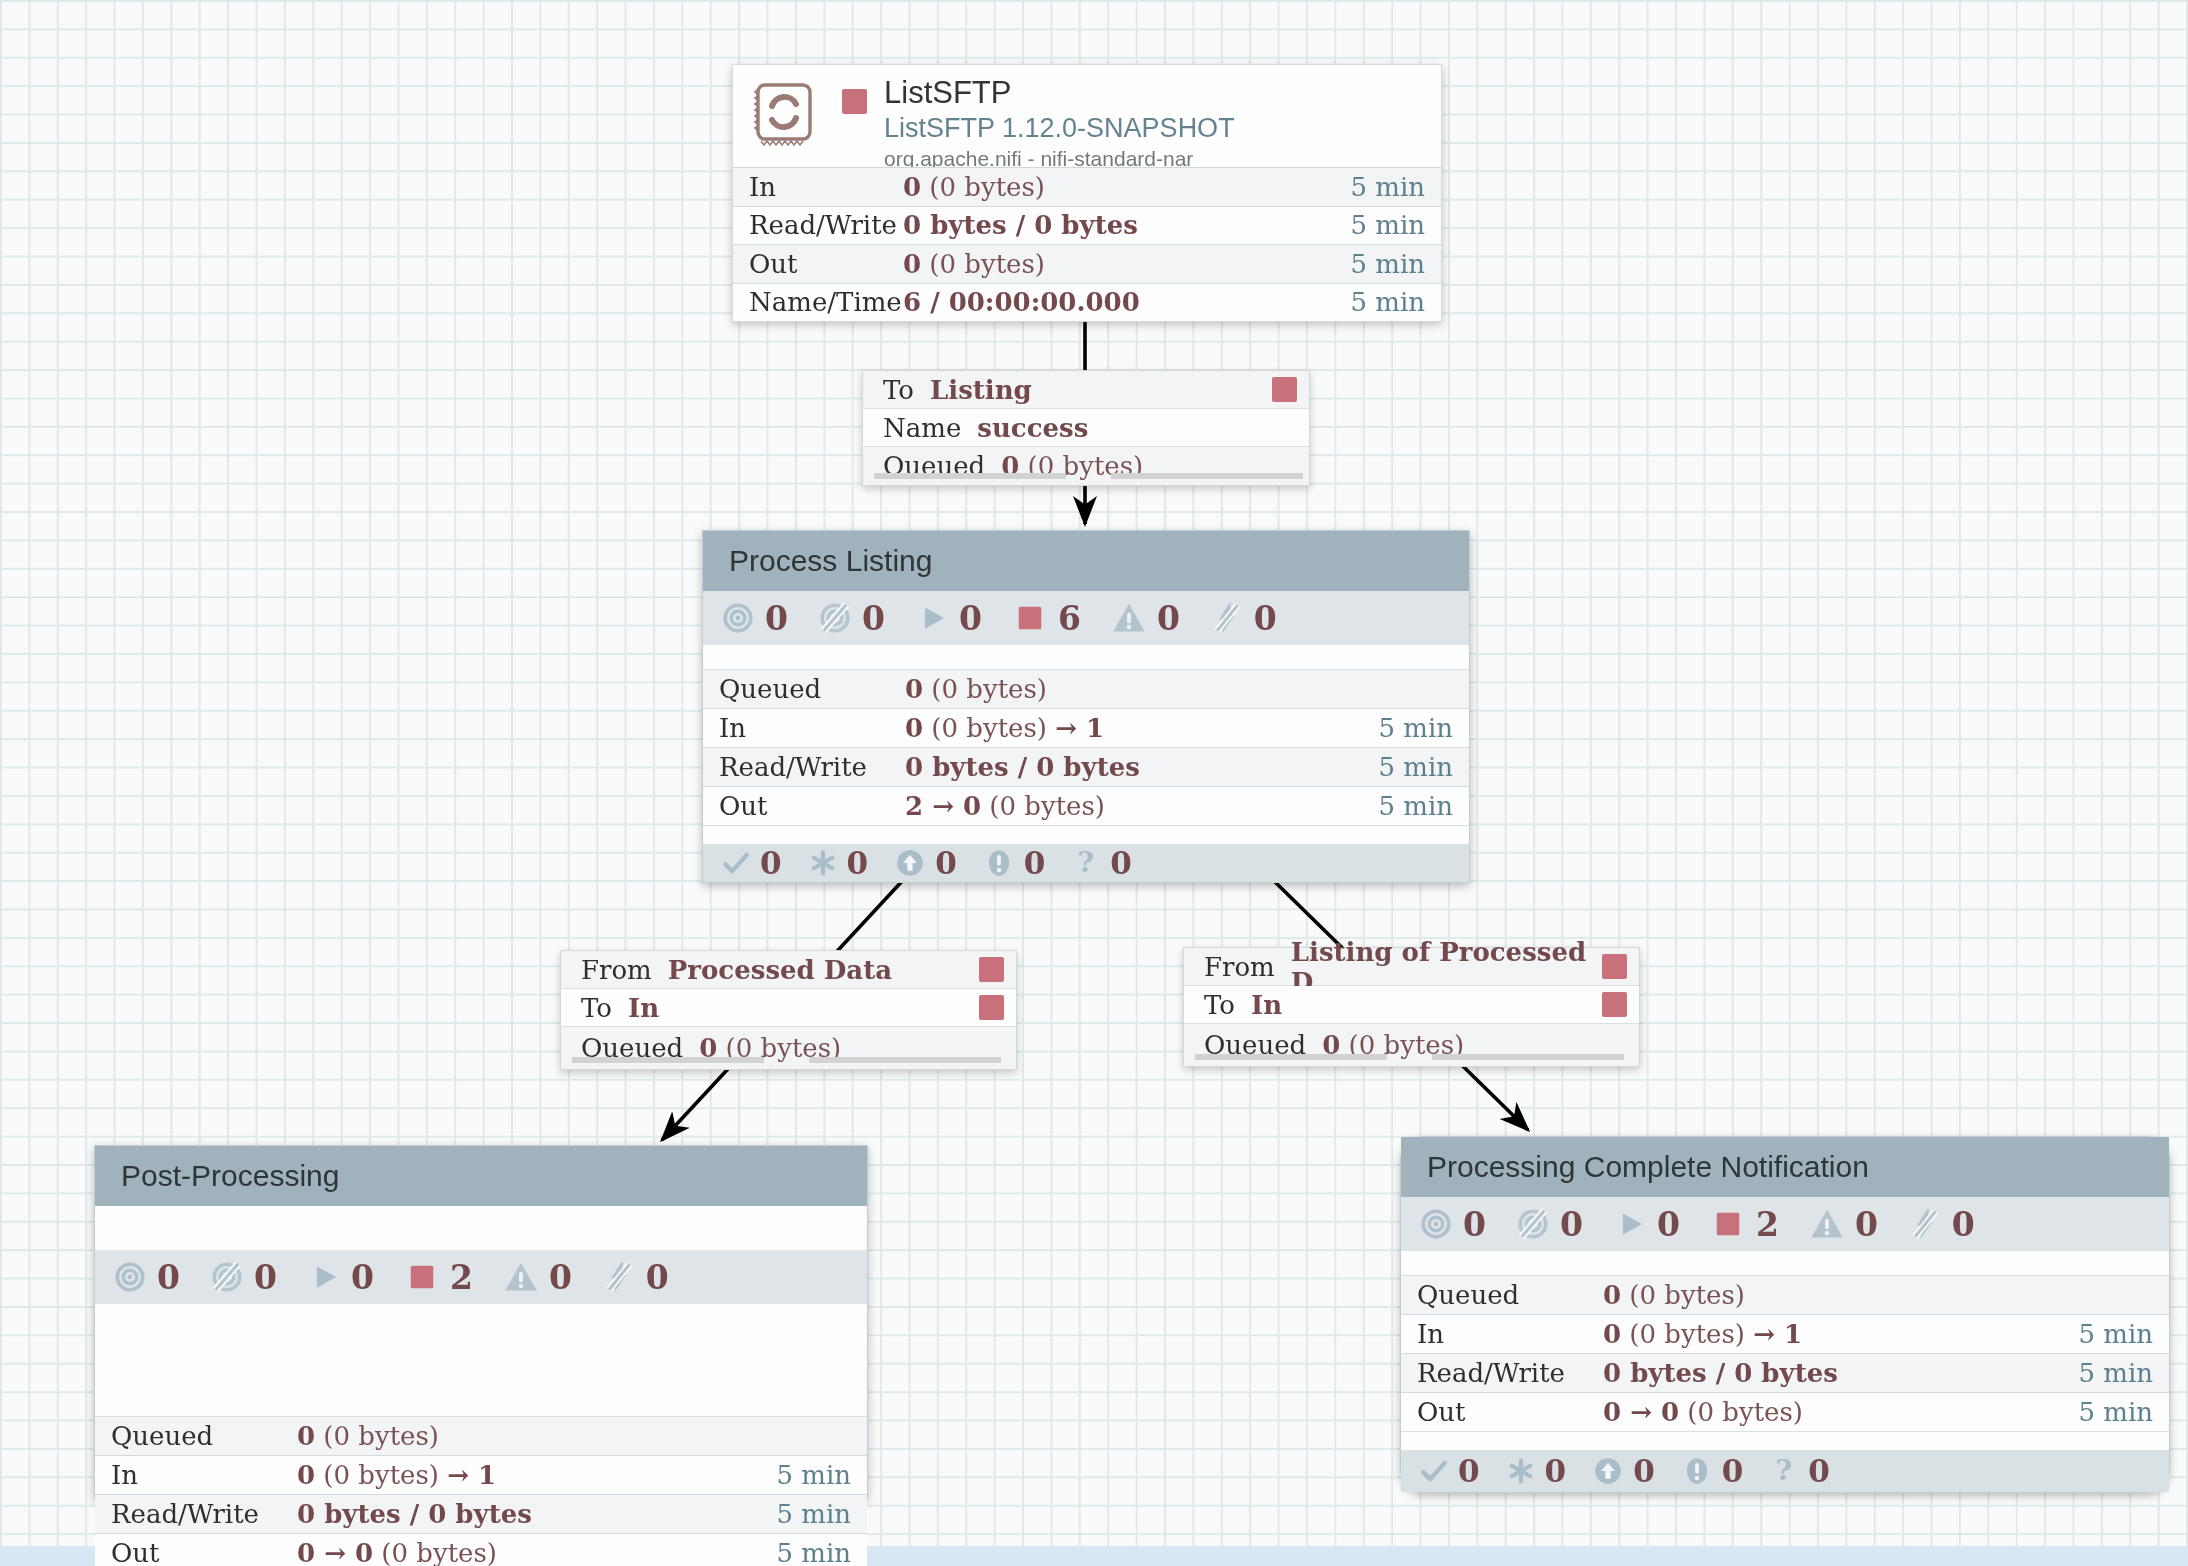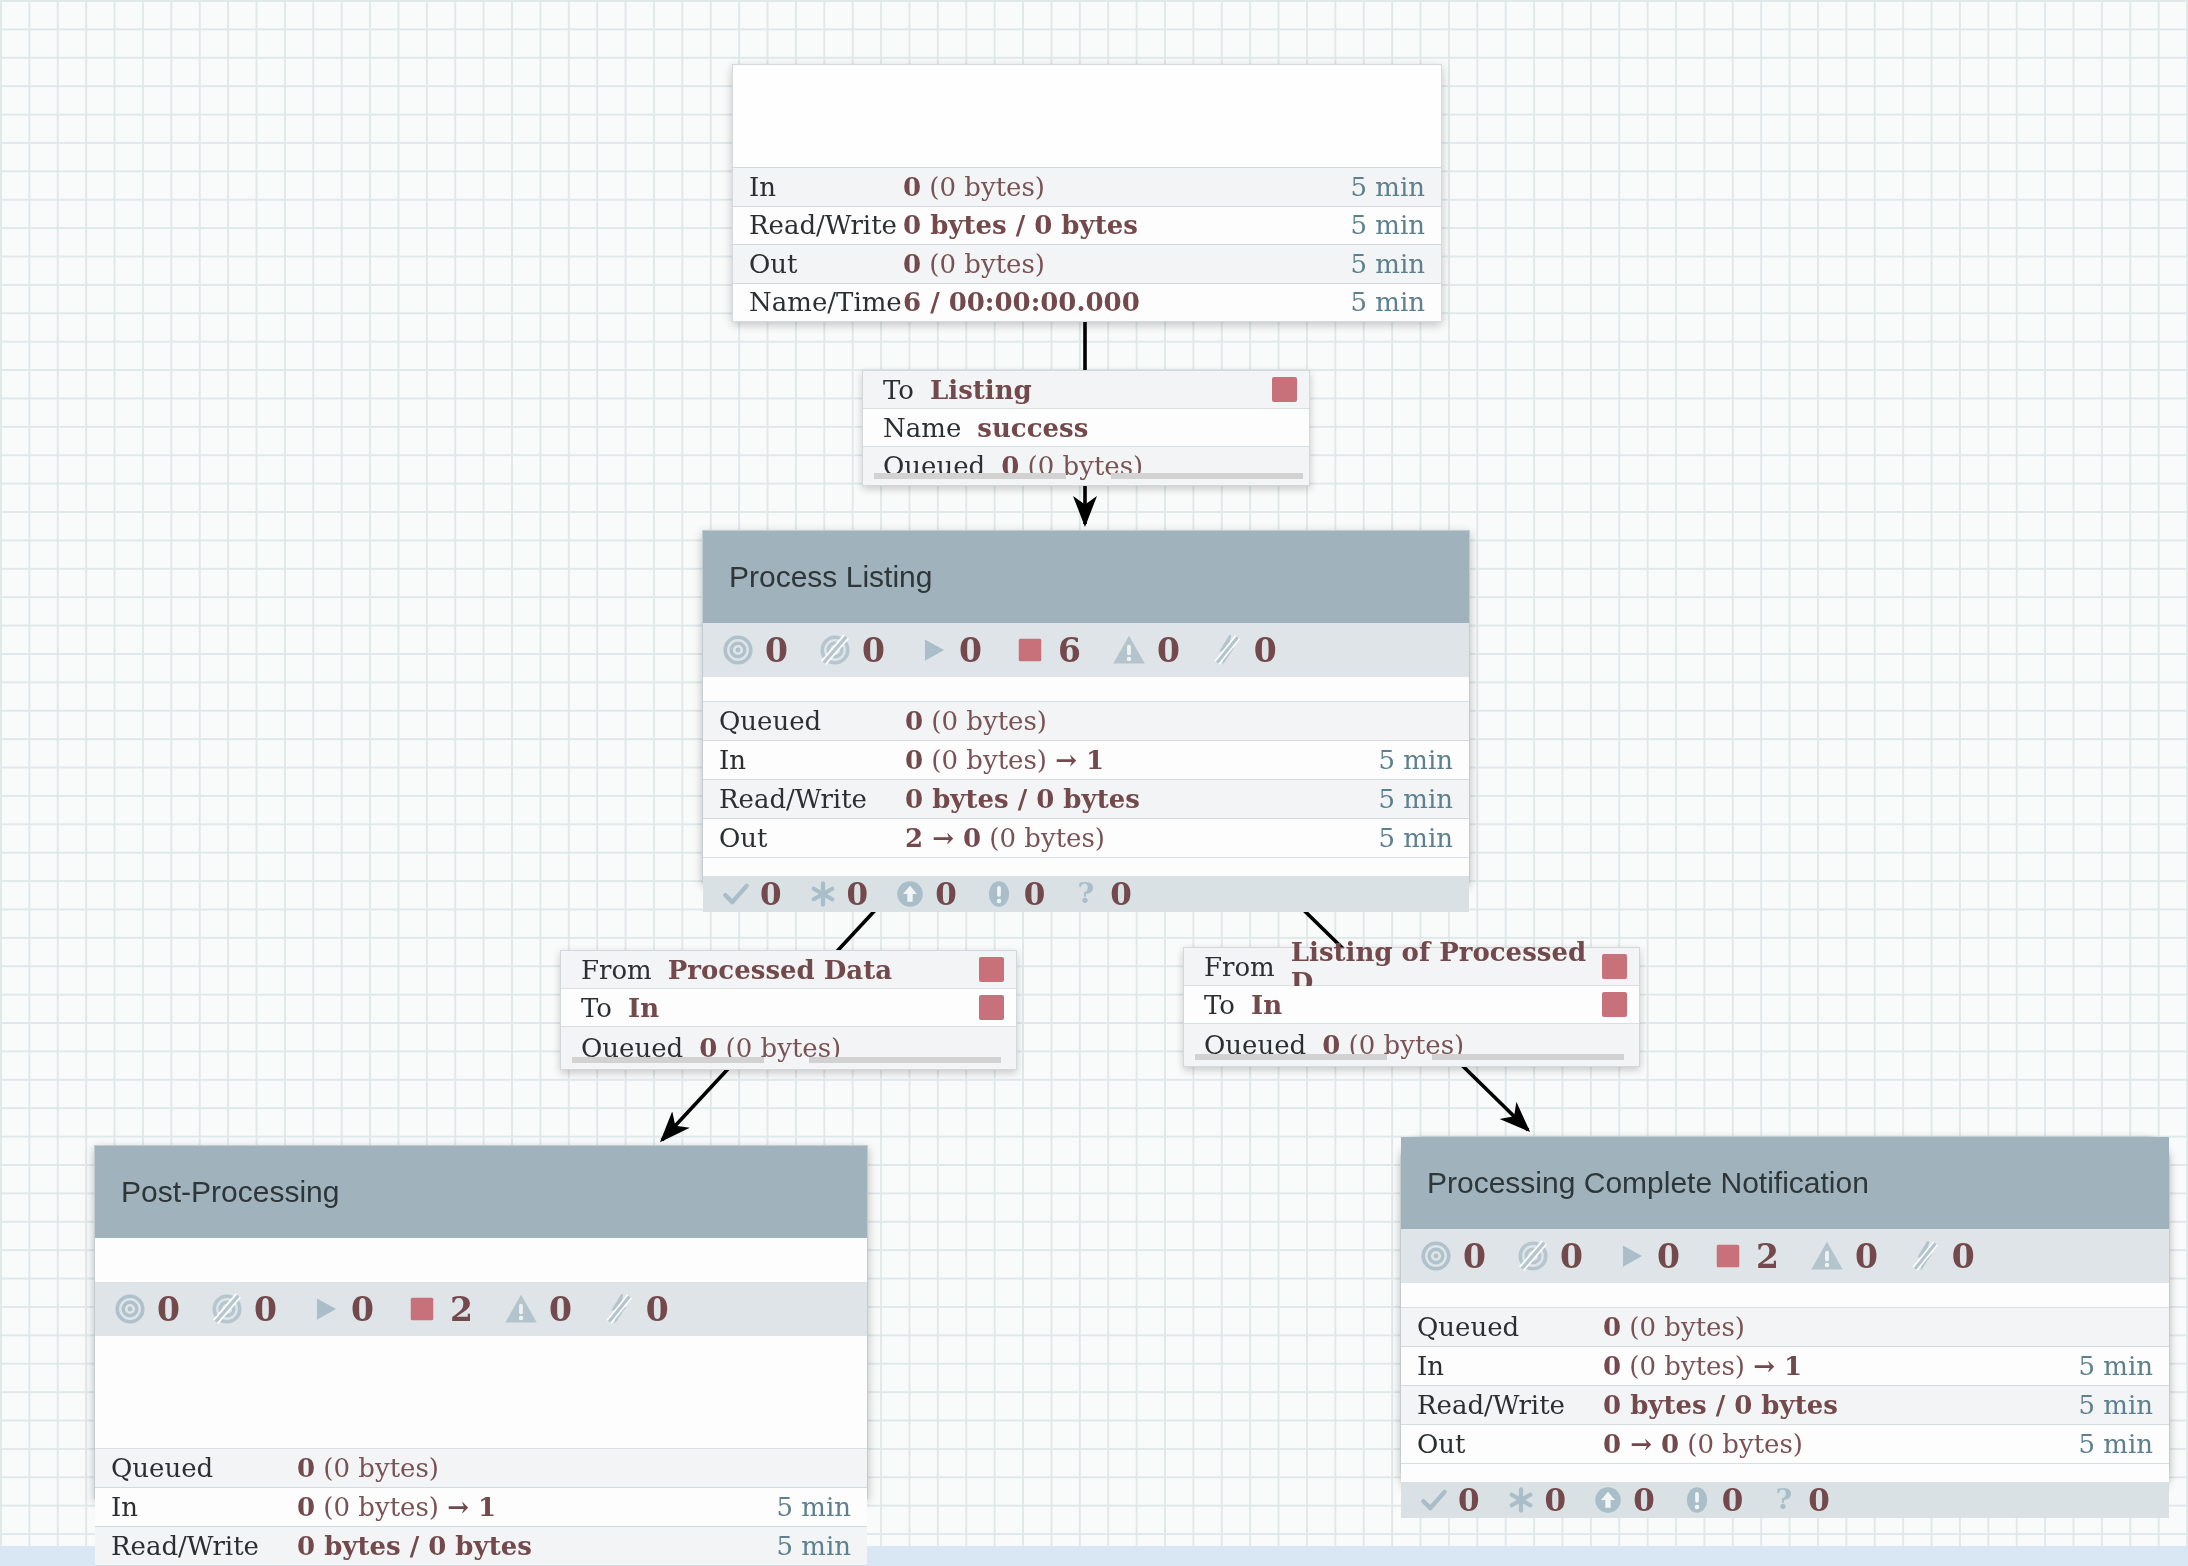--- a/index.html
+++ b/index.html
@@ -45,21 +45,21 @@
   .cl-row.q b{margin-left:16px;color:#73494c;}
   .cl-row.q .rest{white-space:pre;color:#7a5254;}
   .cl-square{position:absolute;right:12px;top:6px;width:25px;height:25px;background:#c8717b;border-radius:2px;}
   .bar{position:absolute;bottom:6px;height:6px;background:#d2d2d2;}
   .bar.b1{left:11px;width:192px;}
   .bar.b2{left:248px;width:192px;}
 
   
   .pg{position:absolute;background:#fdfdfd;border:1px solid #c2cdd2;box-shadow:0 3px 9px rgba(0,0,0,.25);
       z-index:2;display:flex;flex-direction:column;}
-  .pg-header{height:60px;flex:none;background:#a0b2bb;display:flex;align-items:center;padding:16px 26px;
+  .pg-header{height:60px;flex:none;background:#a0b2bb;display:flex;align-items:center;padding:0 26px;
              font-size:30px;color:#2e3639;}
   .pg-iconbar{height:54px;flex:none;background:#dee4e8;display:flex;align-items:center;padding:0 18px;}
   .pg-gap{flex:none;background:#fdfdfd;}
   .gap1{height:24px;}
   .gap2{height:18px;}
   .pg-stats{flex:none;display:flex;flex-direction:column;}
   .pg-stats .r{height:38px;flex:none;}
   .pg-stats .r + .r{border-top:1px solid #d2dade;}
   .pg-stats{border-top:1px solid #d8dee1;border-bottom:1px solid #d8dee1;}
   .pg-bottombar{flex:1;background:#d9e1e5;display:flex;align-items:center;padding:0 18px;}
@@ -139,20 +139,33 @@
     </marker>
   </defs>
   <line x1="1085" y1="319" x2="1085" y2="524" stroke="#000" stroke-width="3.6" marker-end="url(#arrow)"></line>
   <line x1="905" y1="878" x2="662" y2="1140" stroke="#000" stroke-width="3.6" marker-end="url(#arrow)"></line>
   <line x1="1271" y1="878" x2="1528" y2="1130" stroke="#000" stroke-width="3.6" marker-end="url(#arrow)"></line>
 </svg>
 
 <div class="bottom-strip"></div>
 
 <div class="proc">
+  <div class="proc-header">
+    <svg class="proc-icon" width="64" height="66" viewBox="0 0 64 66">
+      <path d="M8 8 l-4 3 4 3 -4 3 4 3 -4 3 4 3 -4 3 4 3 -4 3 4 3 -4 3 4 3 -4 3 4 3" fill="none" stroke="#9b7c75" stroke-width="1.6"></path>
+      <path d="M10 60 l3 4 3 -4 3 4 3 -4 3 4 3 -4 3 4 3 -4 3 4 3 -4 3 4 3 -4 3 4 3 -4" fill="none" stroke="#9b7c75" stroke-width="1.6"></path>
+      <rect x="7" y="4" width="52" height="54" rx="7" fill="#fefefe" stroke="#9b7c75" stroke-width="3.4"></rect>
+      <path d="M21 25 A 13 13 0 0 1 45 23" fill="none" stroke="#9b7c75" stroke-width="6" stroke-linecap="round"></path>
+      <path d="M45 37 A 13 13 0 0 1 21 39" fill="none" stroke="#9b7c75" stroke-width="6" stroke-linecap="round"></path>
+    </svg>
+    <div class="run-square"></div>
+    <div class="proc-title">ListSFTP</div>
+    <div class="proc-type">ListSFTP 1.12.0-SNAPSHOT</div>
+    <div class="proc-bundle">org.apache.nifi - nifi-standard-nar</div>
+  </div>
   <div class="proc-rows serif">
     <div class="r striped">
       <span class="k">In</span>
       <span class="v"><b>0</b><span> (0 bytes)</span></span>
       <span class="w">5 min</span>
     </div>
     <div class="r unstriped">
       <span class="k">Read/Write</span>
       <span class="v"><b>0 bytes / 0 bytes</b></span>
       <span class="w">5 min</span>

